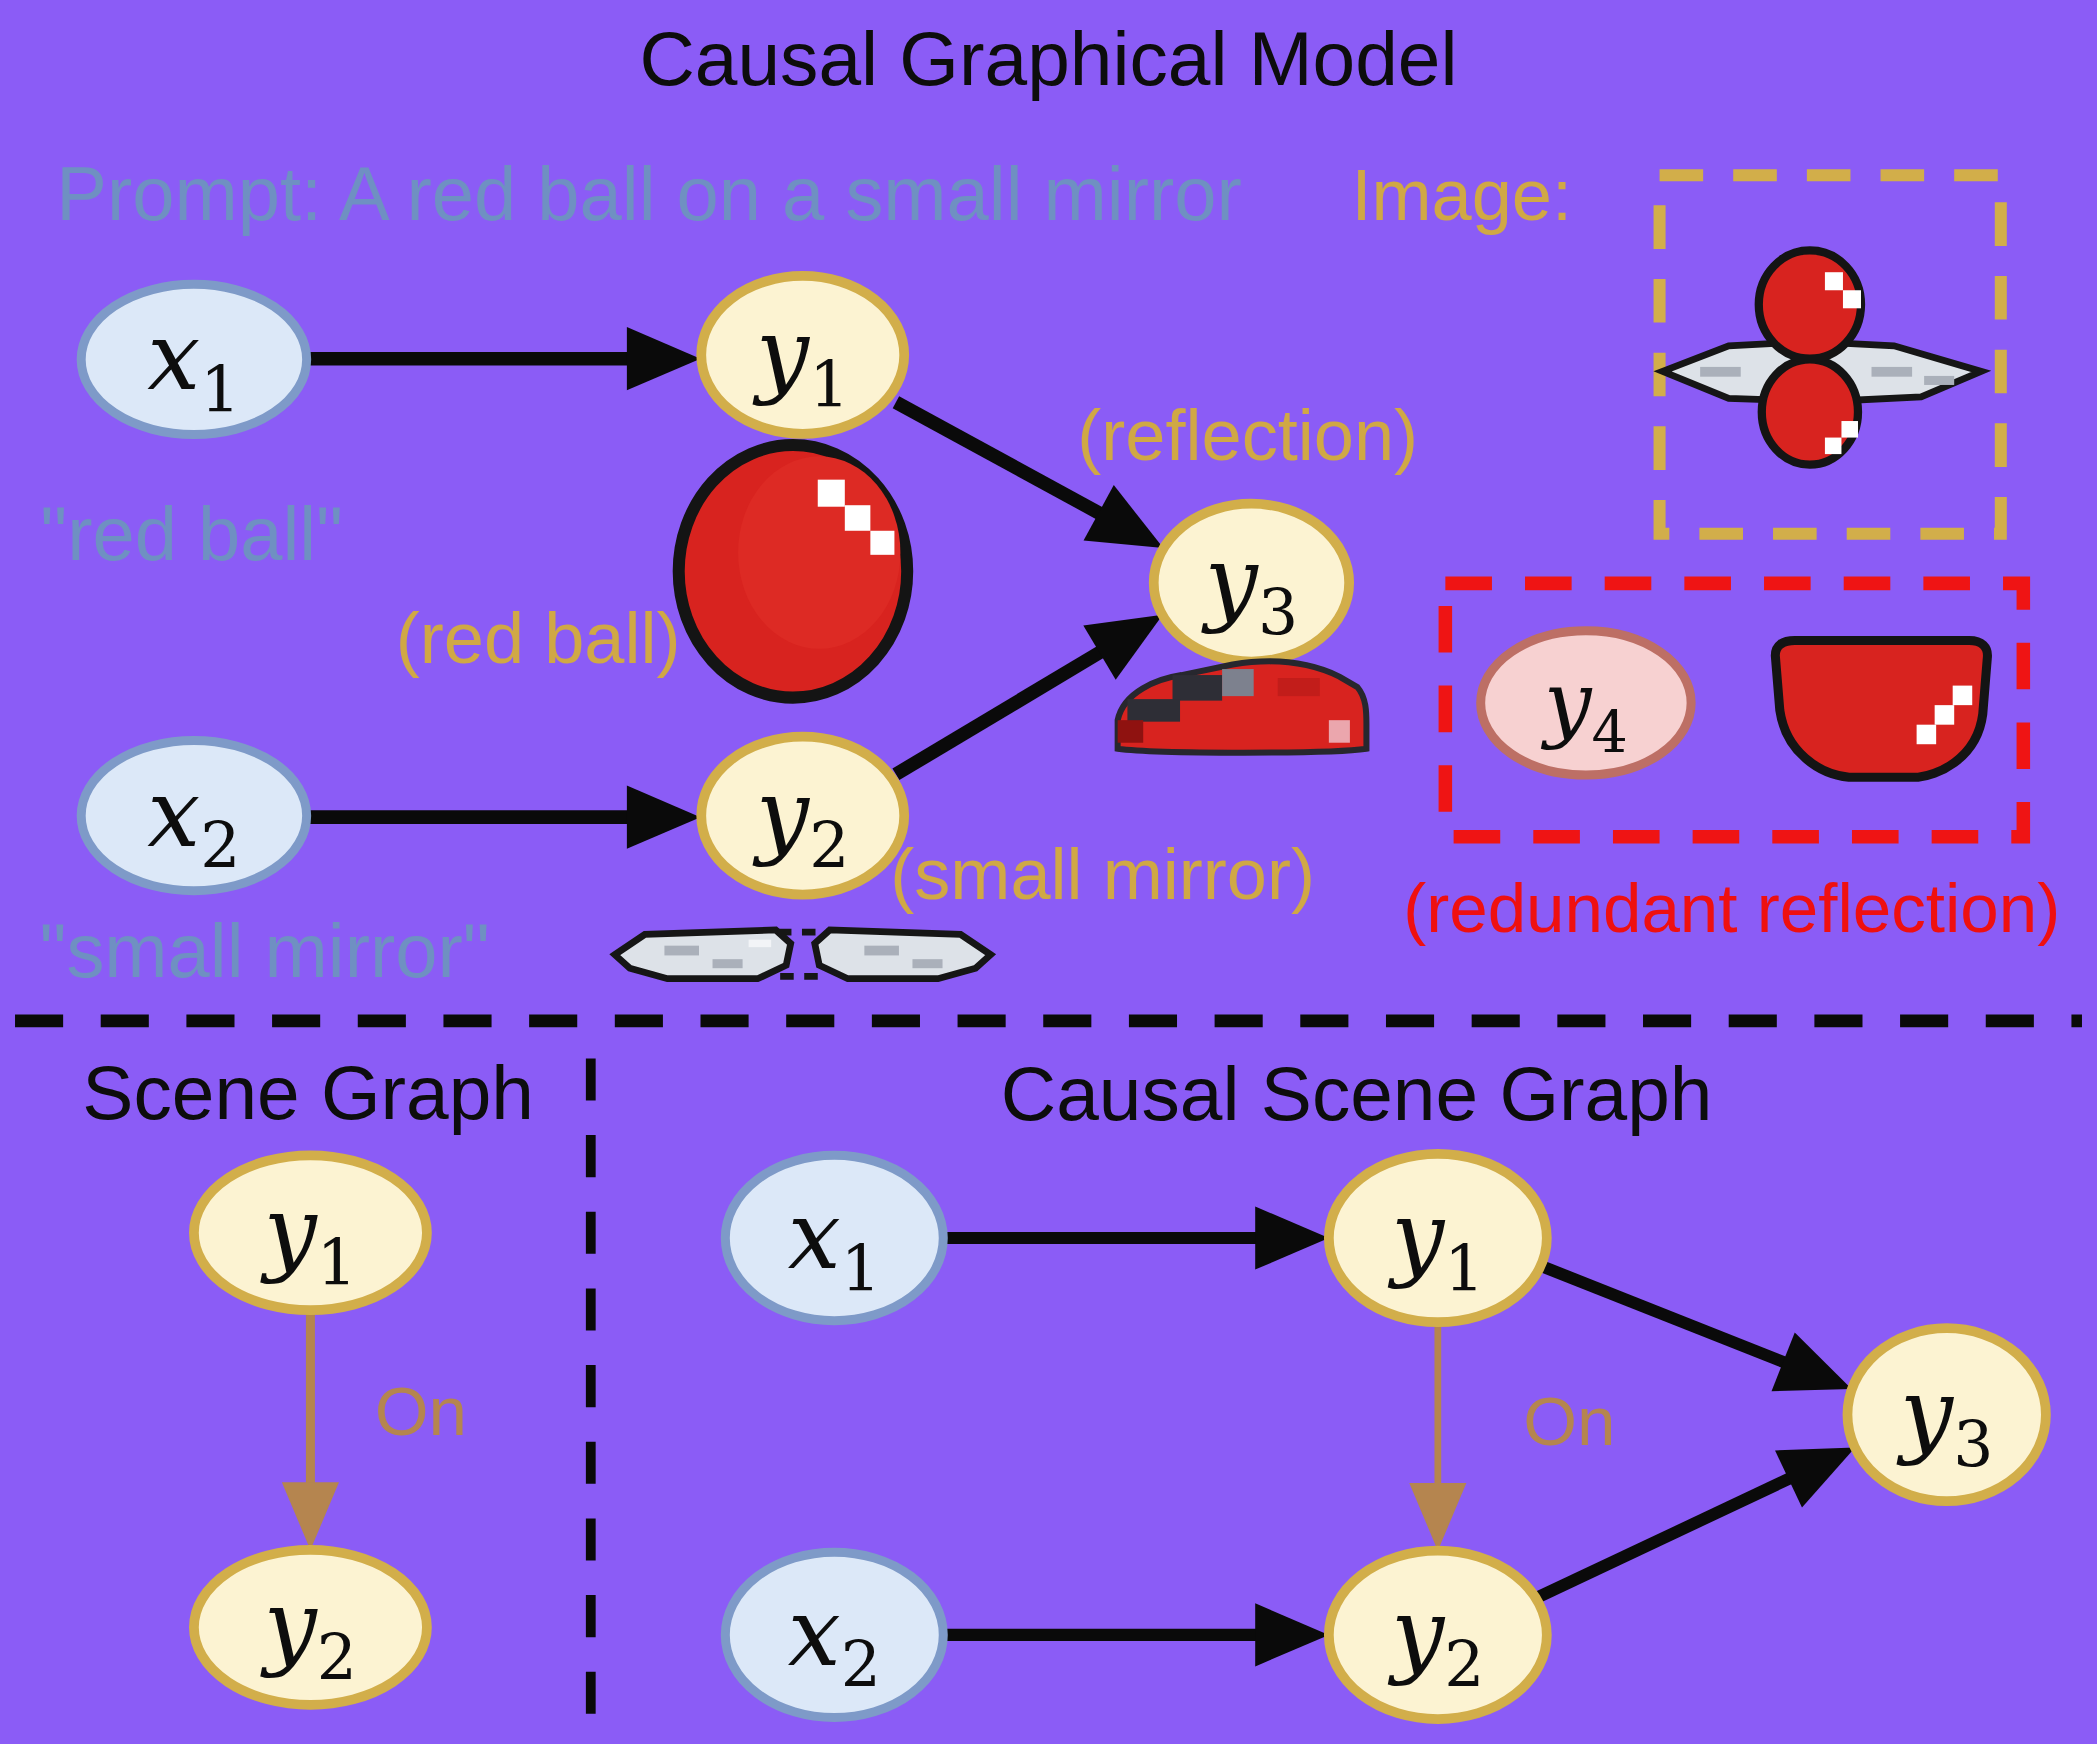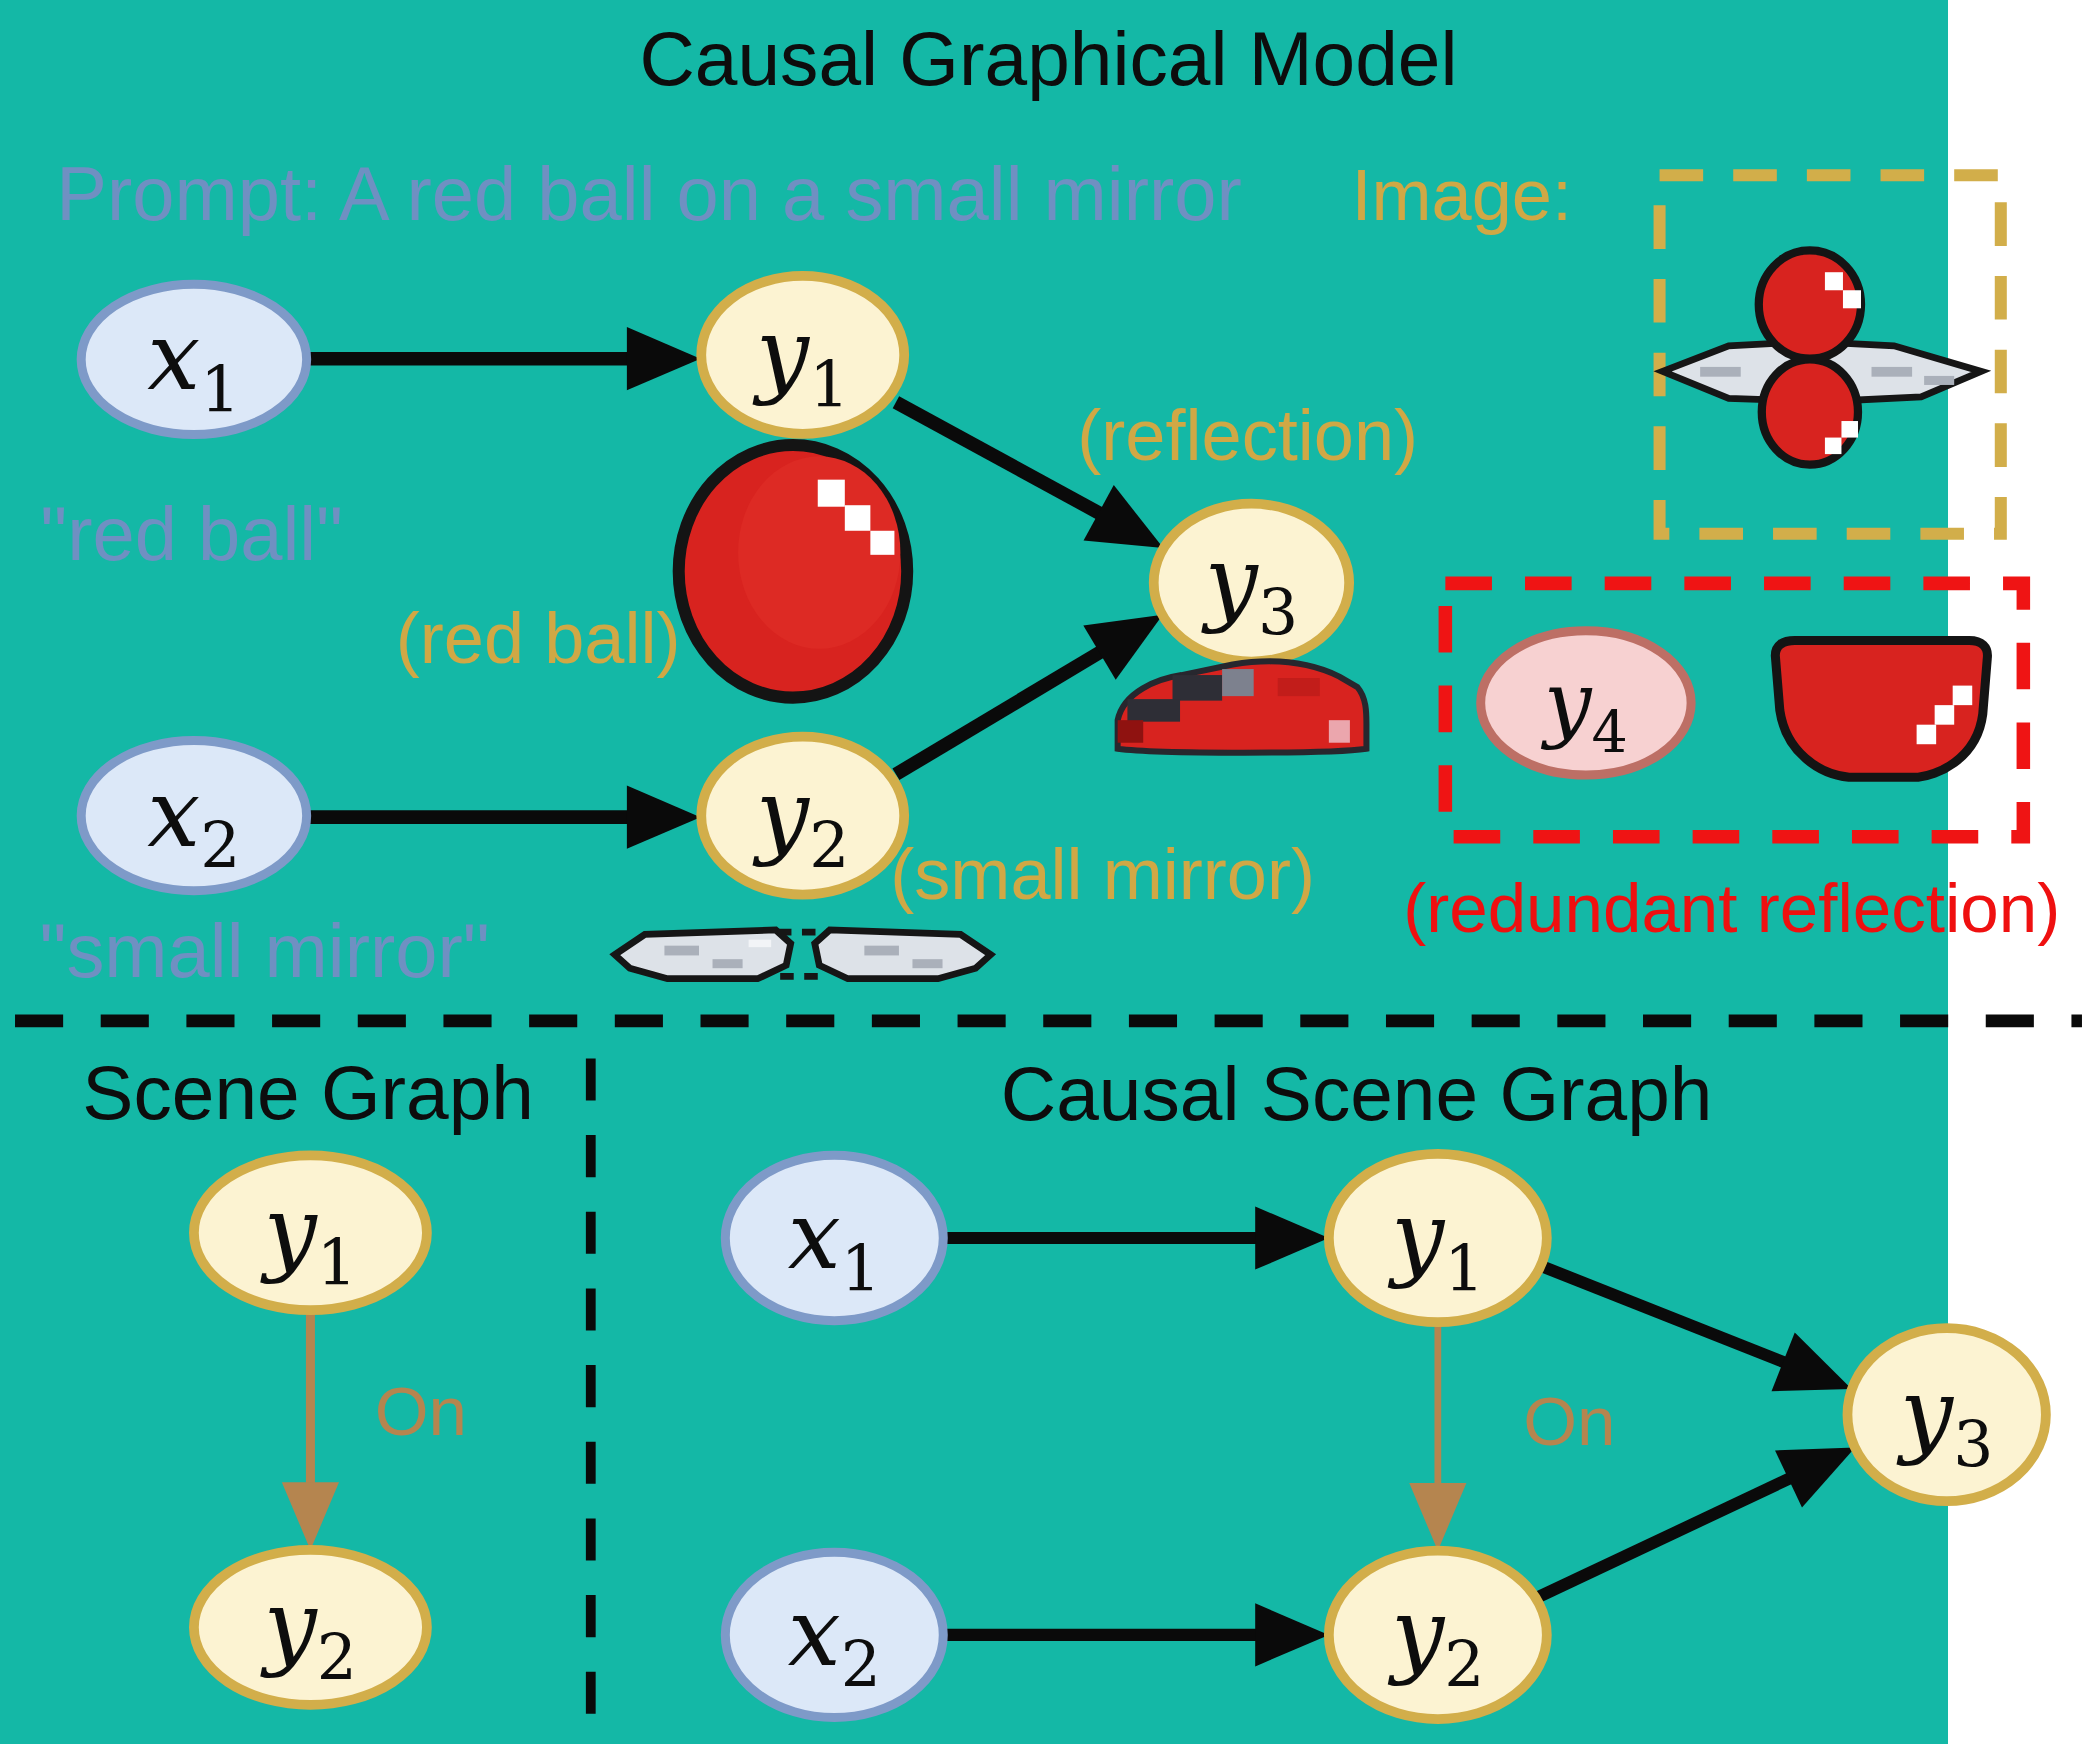--- a/index.html
+++ b/index.html
@@ -1,16 +1,16 @@
 <!DOCTYPE html>
 <html style="font-size:12px"><head>
 <meta charset="utf-8">
 <style>
   html,body{margin:0;padding:0;background:#ffffff;}
-  .stage{width:1948px;height:1744px;position:relative;background:#14b8a6;}
+  .stage{width:2097px;height:1744px;position:relative;background:#8b5cf6;}
   svg{display:block;}
   
   .h    {font-family:"Liberation Sans",sans-serif;font-size:102px;fill:#0d0d0d;text-anchor:middle;}
   .cap-blue {font-family:"Liberation Sans",sans-serif;font-size:101px;fill:#6f90c2;}
   .cap-gold {font-family:"Liberation Sans",sans-serif;font-size:96px;fill:#d0a845;}
   .cap-red  {font-family:"Liberation Sans",sans-serif;font-size:92px;fill:#ef1010;text-anchor:middle;}
   .on-lab   {font-family:"Liberation Sans",sans-serif;font-size:92px;fill:#b5854f;text-anchor:middle;}
   .mid{text-anchor:middle;}
   
   .nlab{font-family:"DejaVu Serif",serif;font-size:125px;fill:#0d0d0d;text-anchor:middle;}

